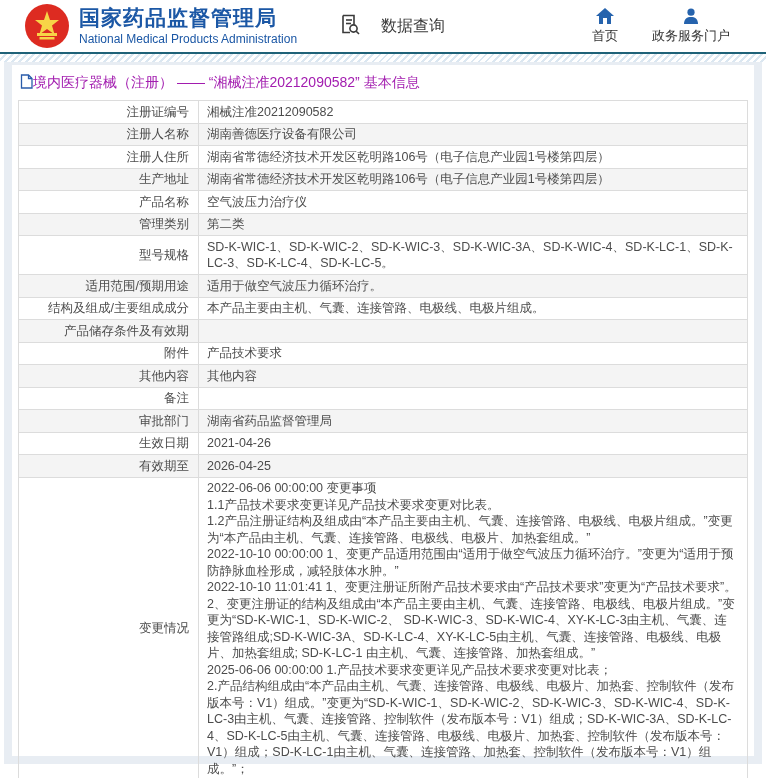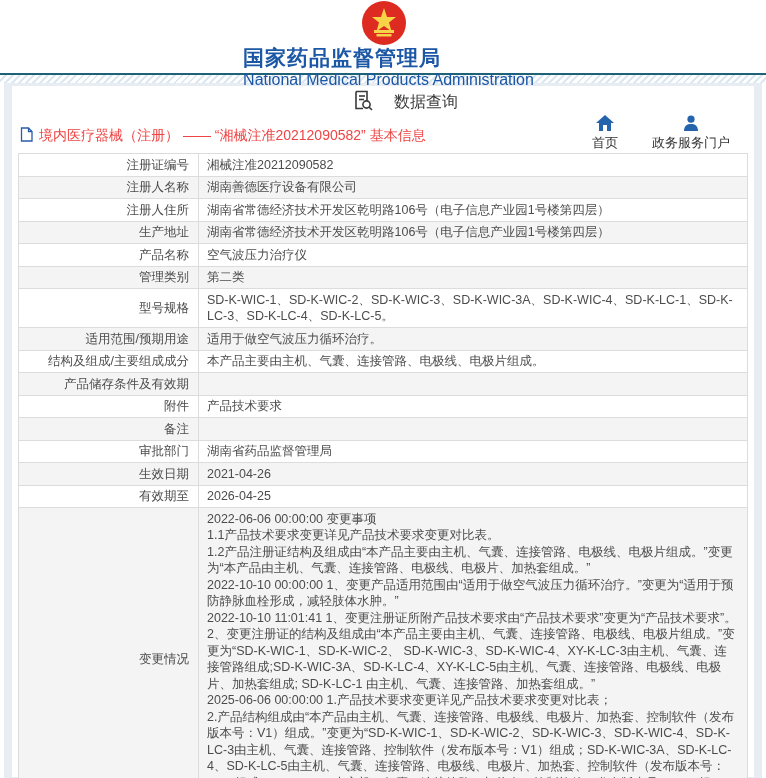--- a/index.html
+++ b/index.html
@@ -4,41 +4,41 @@
 <style>
   * { box-sizing: border-box; }
   html,body { margin:0; padding:0; }
   body {
     width:766px; height:778px; overflow:hidden;
     font-family:"Liberation Sans","DejaVu Sans",sans-serif;
     background:#ffffff; color:#4c4c4c;
   }
   
   .header {
-    height:73px; display:flex; align-items:center;
-    padding:0 22px 0 24px; background:#fff;flex-direction:column;
+    height:52px; display:flex; align-items:center;
+    padding:0 22px 0 24px; background:#fff;
   }
   .logo { width:46px; height:46px; flex:0 0 auto; }
   .brand { margin-left:9px; }
   .brand-title { color:#1b57a5; font-size:21px; font-weight:bold; letter-spacing:1px; line-height:1.1; }
-  .brand-sub { color:#1b57a5; font-size:16px; margin-top:2px; }
+  .brand-sub { color:#1b57a5; font-size:12px; margin-top:2px; }
   .data-query { display:flex; align-items:center; gap:20px; margin-left:42px; font-size:16px; color:#3a3a3a; cursor:pointer; }
   .nav { margin-left:auto; display:flex; gap:34px; padding-right:14px; }
   .nav-item { display:flex; flex-direction:column; align-items:center; gap:0; font-size:13px; color:#333; cursor:pointer; }
   .teal-line { height:2px; background:#1f6278; }
   .hatch { height:8px; background:repeating-linear-gradient(135deg,#ffffff 0 3px,#dbe7f1 3px 5px); }
   
   .main { height:706px; padding:0 4px 4px 4px; background:#fff; }
   .panel {
     height:100%; background:#fff;
     border:8px solid #e8edf3; border-top-width:3px;
   }
   .breadcrumb {
-    display:flex; align-items:center; gap:6px;
-    padding:9px 8px 8px 8px; color:#ef4444; font-size:14px;margin-top:32px;
+    display:flex; align-items:center; 
+    padding:9px 8px 8px 8px; color:#a21caf; font-size:14px;
   }
   
   table.info {
     border-collapse:collapse; table-layout:fixed;
     width:calc(100% - 12px); margin:0 6px;
     font-size:12.5px; color:#4c4c4c;
   }
   .info th, .info td { border:1px solid #dcdcdc; padding:2.5px 9px; line-height:16.5px; vertical-align:middle; }
   .info th { width:180px; text-align:right; font-weight:normal; }
   .info td { text-align:left; height:18px;padding-left:8px; }
@@ -147,20 +147,24 @@
           </tr>
           <tr>
             <th>产品储存条件及有效期</th>
             <td></td>
           </tr>
           <tr>
             <th>附件</th>
             <td>产品技术要求</td>
           </tr>
           <tr>
+            <th>其他内容</th>
+            <td>其他内容</td>
+          </tr>
+          <tr>
             <th>备注</th>
             <td></td>
           </tr>
           <tr>
             <th>审批部门</th>
             <td>湖南省药品监督管理局</td>
           </tr>
           <tr>
             <th>生效日期</th>
             <td>2021-04-26</td>

